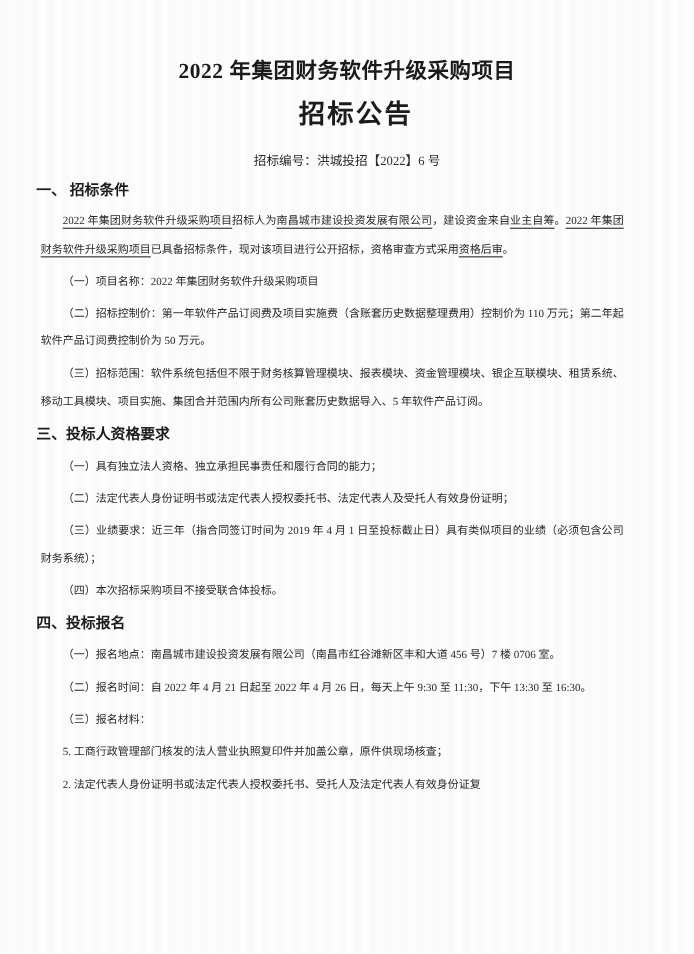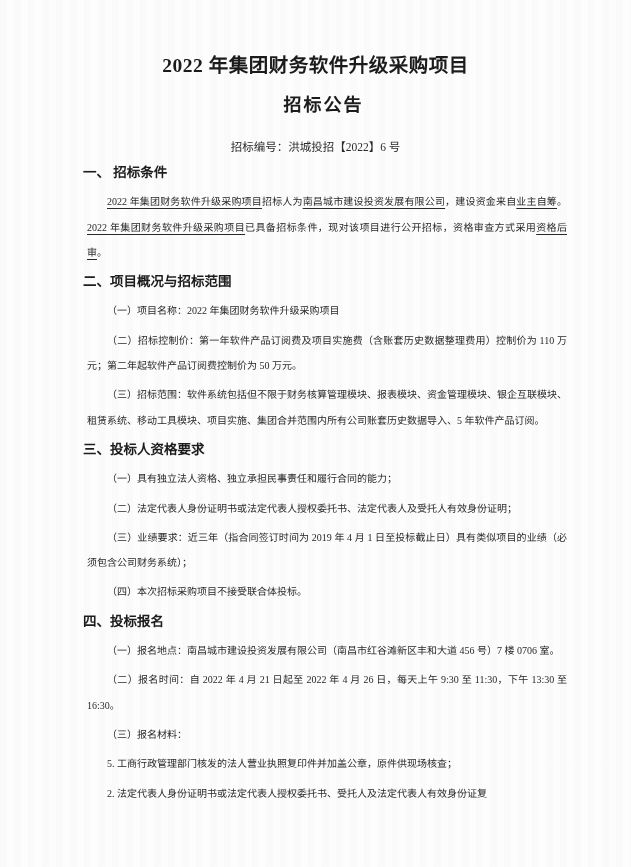--- a/index.html
+++ b/index.html
@@ -27,35 +27,35 @@
   .doc-title {
     margin: 0;
     font-size: 19.5px;
     line-height: 32px;
     font-weight: bold;
     color: #1b1b1b;
     letter-spacing: 0.5px;
   }
   .doc-subtitle {
     margin: 8px 0 0 16px;
-    font-size: 18px;
+    font-size: 24px;
     line-height: 30px;
     font-weight: bold;
     color: #1b1b1b;
     letter-spacing: 2px;
   }
   .tender-no {
     margin: 18px 0 0 0;
     font-size: 11.5px;
     line-height: 18px;
     color: #2b2b2b;
   }
   .doc-body {
     margin-top: 4px;
-    padding: 0 60px 0 83px;
+    padding: 0 60px 0 33px;
     text-align: justify;
     text-justify: inter-ideograph;
   }
   .sec-heading {
     margin: 0;
     font-size: 13.5px;
     line-height: 25.3px;
     font-weight: bold;
     color: #1d1d1d;
     text-align: left;
@@ -82,21 +82,20 @@
     <h1 class="doc-title">2022 年集团财务软件升级采购项目</h1>
     <h2 class="doc-subtitle">招标公告</h2>
     <p class="tender-no">招标编号：洪城投招【2022】6 号</p>
   </header>
 
   <main class="doc-body">
 
     <h3 class="sec-heading">一、 招标条件</h3>
     <p class="para"><span class="u">2022 年集团财务软件升级采购项目</span><span>招标人为</span><span class="u">南昌城市建设投资发展有限公司</span><span>，建设资金来自</span><span class="u">业主自筹</span><span>。</span><span class="u">2022 年集团财务软件升级采购项目</span><span>已具备招标条件，现对该项目进行公开招标，资格审查方式采用</span><span class="u">资格后审</span><span>。</span></p>
 
-    <h3 class="sec-heading">二、项目概况与招标范围</h3>
     <p class="para">（一）项目名称：2022 年集团财务软件升级采购项目</p>
     <p class="para">（二）招标控制价：第一年软件产品订阅费及项目实施费（含账套历史数据整理费用）控制价为 110 万元；第二年起软件产品订阅费控制价为 50 万元。</p>
     <p class="para">（三）招标范围：软件系统包括但不限于财务核算管理模块、报表模块、资金管理模块、银企互联模块、租赁系统、移动工具模块、项目实施、集团合并范围内所有公司账套历史数据导入、5 年软件产品订阅。</p>
 
     <h3 class="sec-heading">三、投标人资格要求</h3>
     <p class="para">（一）具有独立法人资格、独立承担民事责任和履行合同的能力；</p>
     <p class="para">（二）法定代表人身份证明书或法定代表人授权委托书、法定代表人及受托人有效身份证明；</p>
     <p class="para">（三）业绩要求：近三年（指合同签订时间为 2019 年 4 月 1 日至投标截止日）具有类似项目的业绩（必须包含公司财务系统）；</p>
     <p class="para">（四）本次招标采购项目不接受联合体投标。</p>
 

